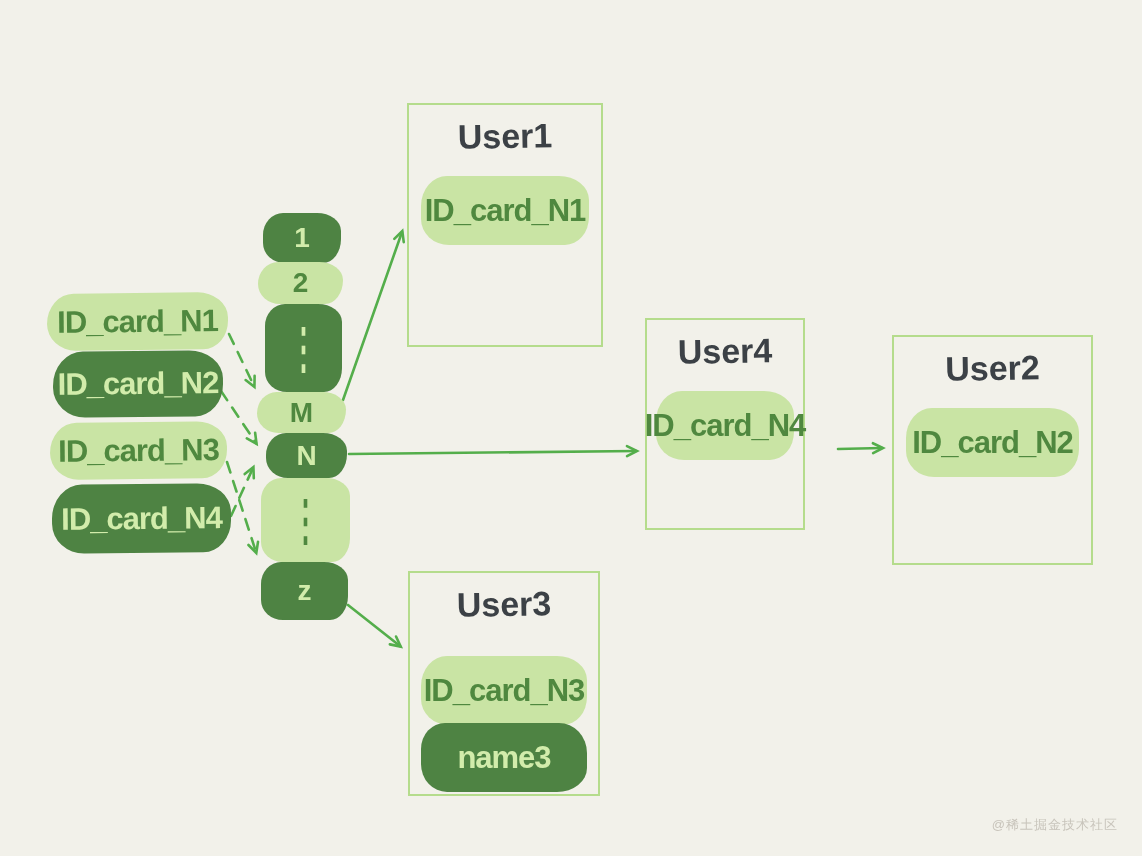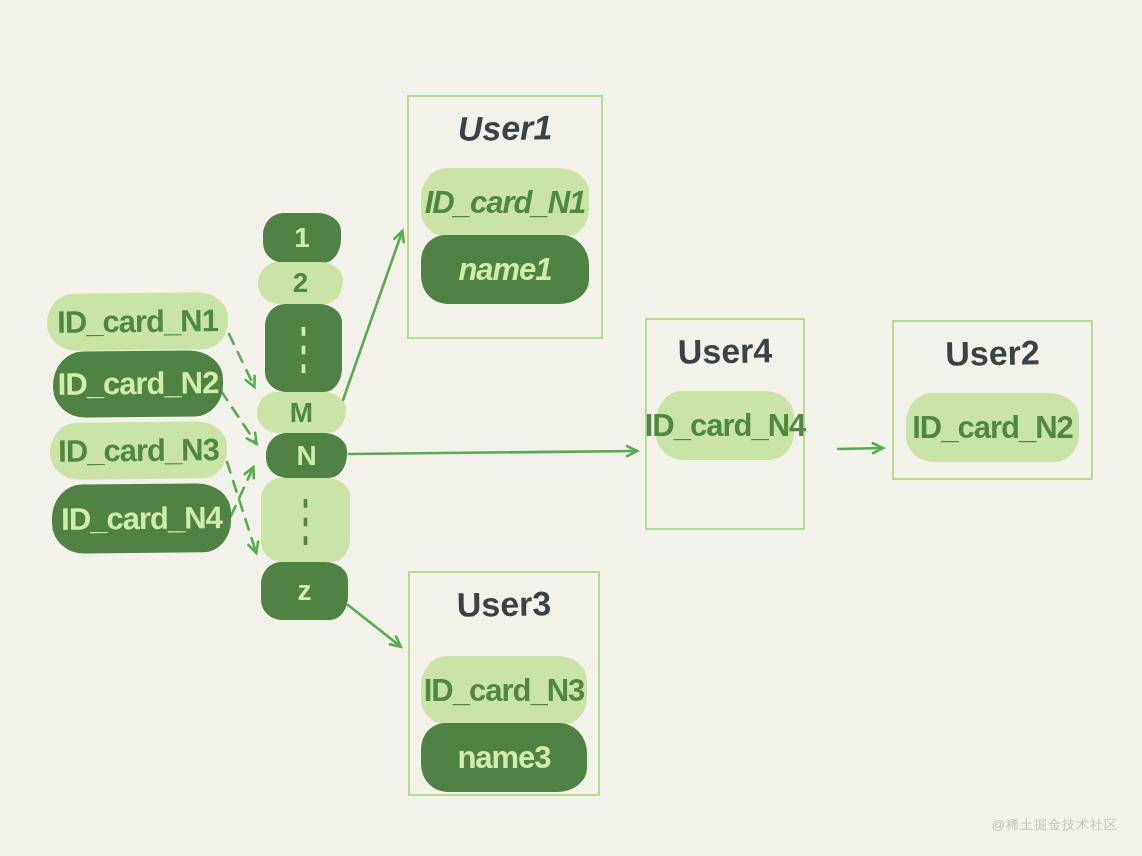--- a/index.html
+++ b/index.html
@@ -104,42 +104,39 @@
   <div class="cell dark" style="left:266px; top:433px; width:81px; height:45px;">
     <span>N</span>
   </div>
   <div class="cell light" style="left:261px; top:478px; width:89px; height:84px;">
     <span class="dots-glyph">⋮</span>
   </div>
   <div class="cell dark" style="left:261px; top:562px; width:87px; height:58px;">
     <span>z</span>
   </div>
 
-  <div class="user-box" style="left:407px; top:95px; width:196px; height:244px;font-style:italic;">
+  <div class="user-box" style="left:407px; top:103px; width:196px; height:244px;">
     <div class="user-title">User1</div>
     <div class="pill-stack">
       <div class="box-pill light">
         <span>ID_card_N1</span>
-      </div>
-      <div class="box-pill dark">
-        <span>name1</span>
       </div>
     </div>
   </div>
 
   <div class="user-box" style="left:645px; top:318px; width:160px; height:212px;">
     <div class="user-title">User4</div>
     <div class="pill-stack">
       <div class="box-pill light">
         <span>ID_card_N4</span>
       </div>
     </div>
   </div>
 
-  <div class="user-box" style="left:892px; top:320px; width:201px; height:160px;">
+  <div class="user-box" style="left:892px; top:335px; width:201px; height:230px;">
     <div class="user-title">User2</div>
     <div class="pill-stack">
       <div class="box-pill light">
         <span>ID_card_N2</span>
       </div>
     </div>
   </div>
 
   <div class="user-box" style="left:408px; top:535px; width:192px; height:225px;margin-top:36px;">
     <div class="user-title">User3</div>

